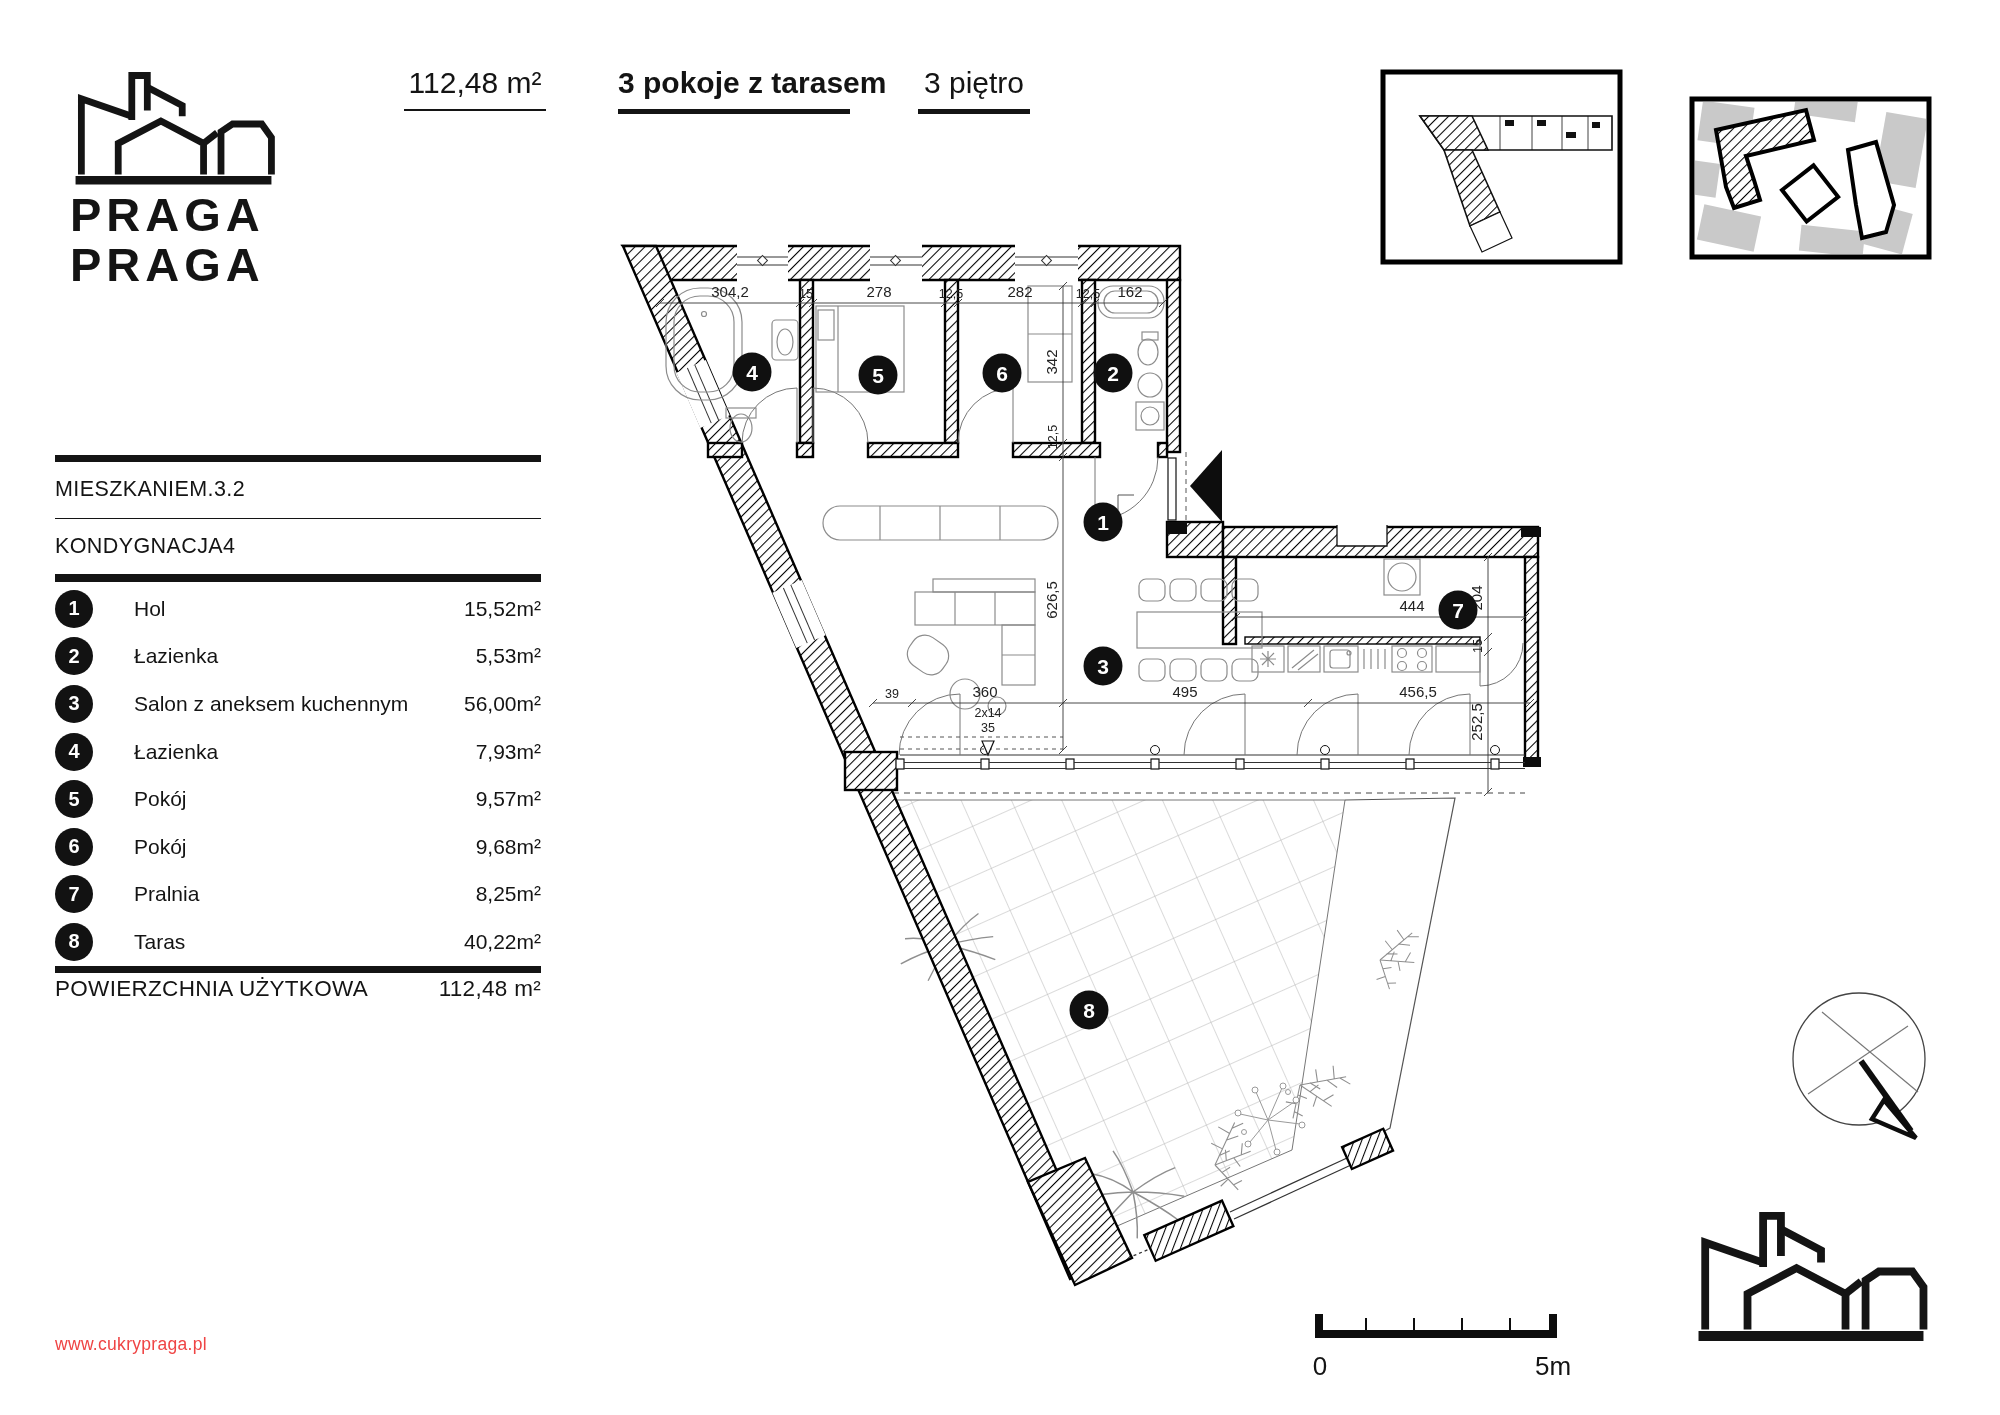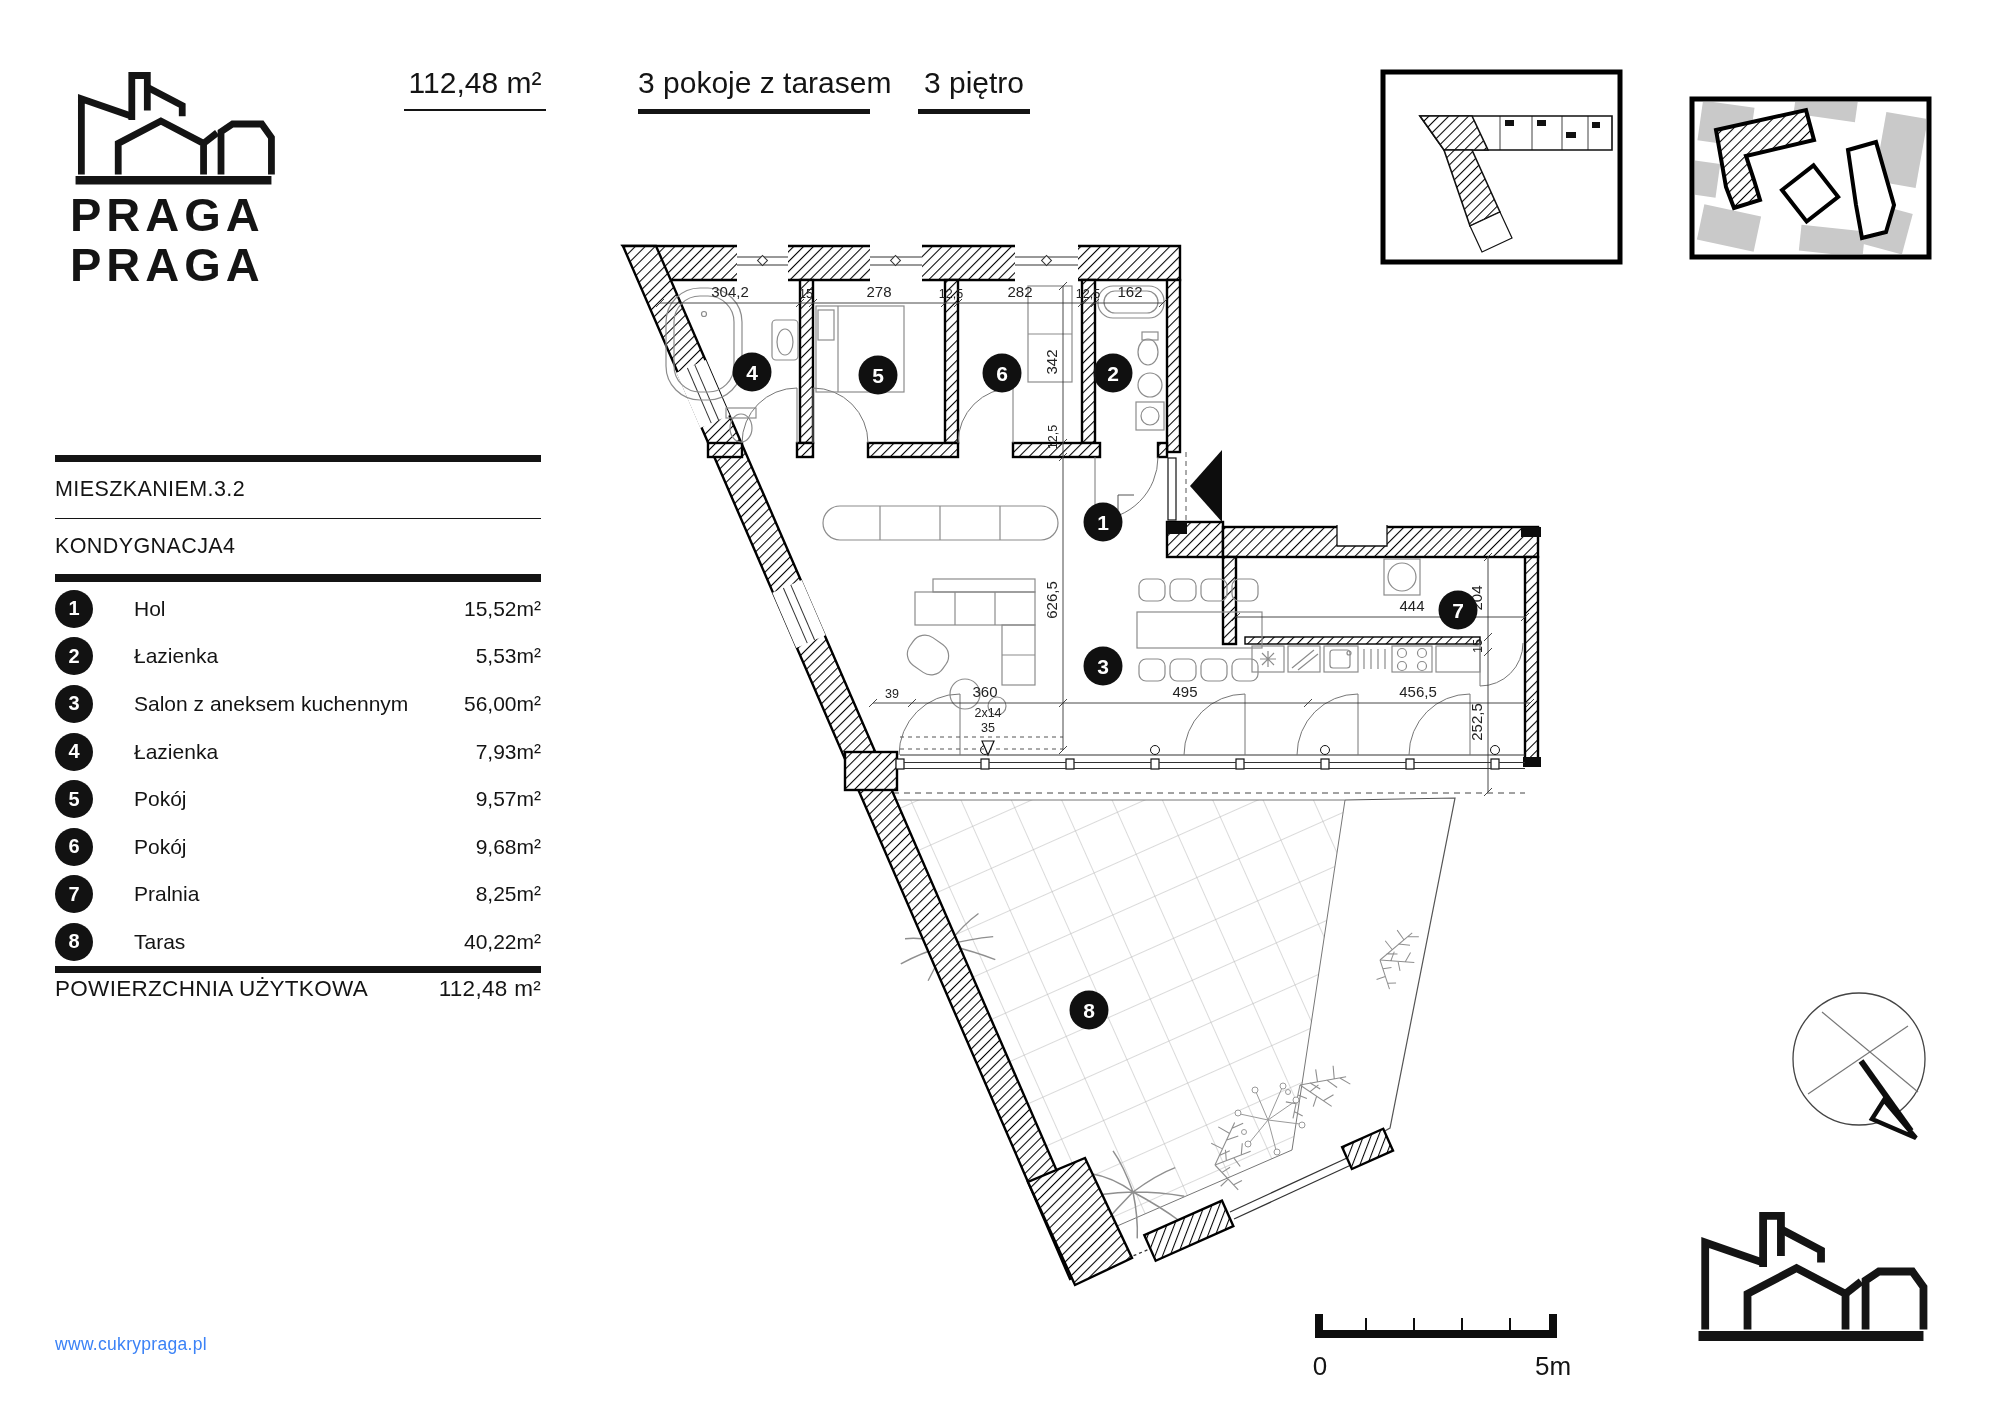--- a/index.html
+++ b/index.html
@@ -11,40 +11,40 @@
 
   
   .logo{left:70px;top:58px;width:210px}
   .logo-line{font-weight:bold;font-size:47px;letter-spacing:5px;line-height:50px;white-space:nowrap}
   .logo-line:first-of-type{margin-top:6px}
 
   
   .hdr{top:66px;text-align:center;font-size:30px;padding-bottom:9px;
        border-bottom:2px solid #141414;white-space:nowrap}
   #h-area{left:404px;width:142px}
-  #h-type{left:638px;width:232px;font-weight:normal;border-bottom-width:5px}
+  #h-type{left:618px;width:232px;font-weight:bold;border-bottom-width:5px}
   #h-floor{left:918px;width:112px;border-bottom-width:5px}
 
   
   .panel{left:55px;top:455px;width:486px}
   .bar{height:7px;background:#141414}
   .irow{display:flex;justify-content:flex-start;align-items:center;height:55.5px;
         border-bottom:1.5px solid #141414;font-size:21.5px;letter-spacing:.4px}
   .irow.last{border-bottom:none}
   .rooms{padding-top:3px}
   .rrow{display:flex;align-items:center;height:47.6px;font-size:21px}
   .rnum{width:38px;height:38px;border-radius:50%;background:#121212;color:#fff;
         display:flex;align-items:center;justify-content:center;
         font-size:20px;font-weight:bold;flex:0 0 38px}
   .rname{margin-left:41px}
   .rarea{margin-left:auto}
   .trow{display:flex;justify-content:space-between;align-items:flex-start;height:46px;
         font-size:22.5px;margin-top:3px;letter-spacing:.3px}
 
-  .footer{left:55px;top:1334px;font-size:17.5px;letter-spacing:.3px;color:#3b82f6;text-decoration:none}
+  .footer{left:55px;top:1334px;font-size:17.5px;letter-spacing:.3px;color:#ef4444;text-decoration:none}
 
   
   .dim{font-family:"Liberation Sans",sans-serif;font-size:15px;fill:#222;text-anchor:middle}
   .dimS{font-size:12.5px}
   .mnum{font-family:"Liberation Sans",sans-serif;font-size:21px;font-weight:bold;fill:#fff;text-anchor:middle}
   .sc{font-family:"Liberation Sans",sans-serif;font-size:26px;fill:#141414;text-anchor:middle}
 </style>
 </head>
 <body>
 

